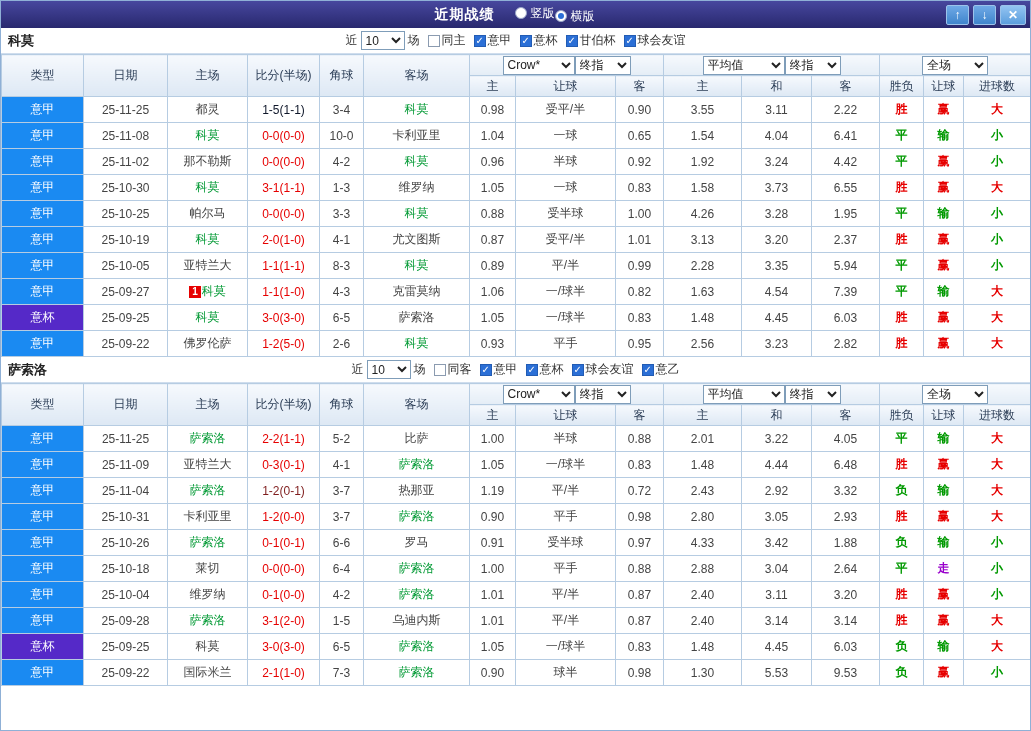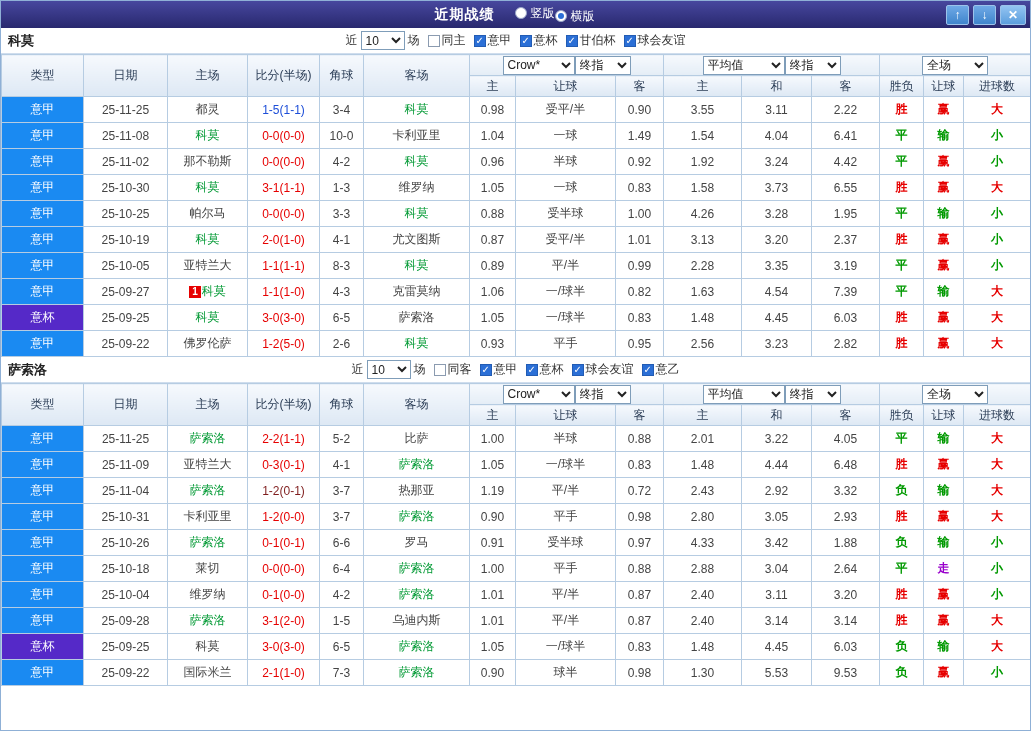--- a/index.html
+++ b/index.html
@@ -145,21 +145,21 @@
               <th>胜负</th>
               <th>让球</th>
               <th>进球数</th>
             </tr>
           </thead>
           <tbody>
             <tr>
               <td class="lg" style="background: rgb(26, 138, 242);">意甲</td>
               <td>25-11-25</td>
               <td><span class="team">都灵</span></td>
-              <td class="score" style="color: #1d4ed8;">1-5(1-1)</td>
+              <td class="score" style="color: #0f172a;">1-5(1-1)</td>
               <td>3-4</td>
               <td><span class="team" style="color: rgb(0, 153, 51);">科莫</span></td>
               <td>0.98</td>
               <td>受平/半</td>
               <td>0.90</td>
               <td>3.55</td>
               <td>3.11</td>
               <td>2.22</td>
               <td class="resl" style="color: rgb(230, 0, 0);">胜</td>
               <td class="resl" style="color: rgb(230, 0, 0);">赢</td>
@@ -167,21 +167,21 @@
             </tr>
             <tr>
               <td class="lg" style="background: rgb(26, 138, 242);">意甲</td>
               <td>25-11-08</td>
               <td><span class="team" style="color: rgb(0, 153, 51);">科莫</span></td>
               <td class="score" style="color: rgb(230, 0, 0);">0-0(0-0)</td>
               <td>10-0</td>
               <td><span class="team">卡利亚里</span></td>
               <td>1.04</td>
               <td>一球</td>
-              <td>1.49</td>
+              <td>0.65</td>
               <td>1.54</td>
               <td>4.04</td>
               <td>6.41</td>
               <td class="resl" style="color: rgb(0, 153, 0);">平</td>
               <td class="resl" style="color: rgb(0, 153, 0);">输</td>
               <td class="resl" style="color: rgb(0, 153, 0);">小</td>
             </tr>
             <tr>
               <td class="lg" style="background: rgb(26, 138, 242);">意甲</td>
               <td>25-11-02</td>
@@ -255,21 +255,21 @@
               <td>25-10-05</td>
               <td><span class="team">亚特兰大</span></td>
               <td class="score" style="color: rgb(230, 0, 0);">1-1(1-1)</td>
               <td>8-3</td>
               <td><span class="team" style="color: rgb(0, 153, 51);">科莫</span></td>
               <td>0.89</td>
               <td>平/半</td>
               <td>0.99</td>
               <td>2.28</td>
               <td>3.35</td>
-              <td>3.19</td>
+              <td>5.94</td>
               <td class="resl" style="color: rgb(0, 153, 0);">平</td>
               <td class="resl" style="color: rgb(230, 0, 0);">赢</td>
               <td class="resl" style="color: rgb(0, 153, 0);">小</td>
             </tr>
             <tr>
               <td class="lg" style="background: rgb(26, 138, 242);">意甲</td>
               <td>25-09-27</td>
               <td><span class="badge">1</span><span class="team" style="color: rgb(0, 153, 51);">科莫</span></td>
               <td class="score" style="color: rgb(230, 0, 0);">1-1(1-0)</td>
               <td>4-3</td>

